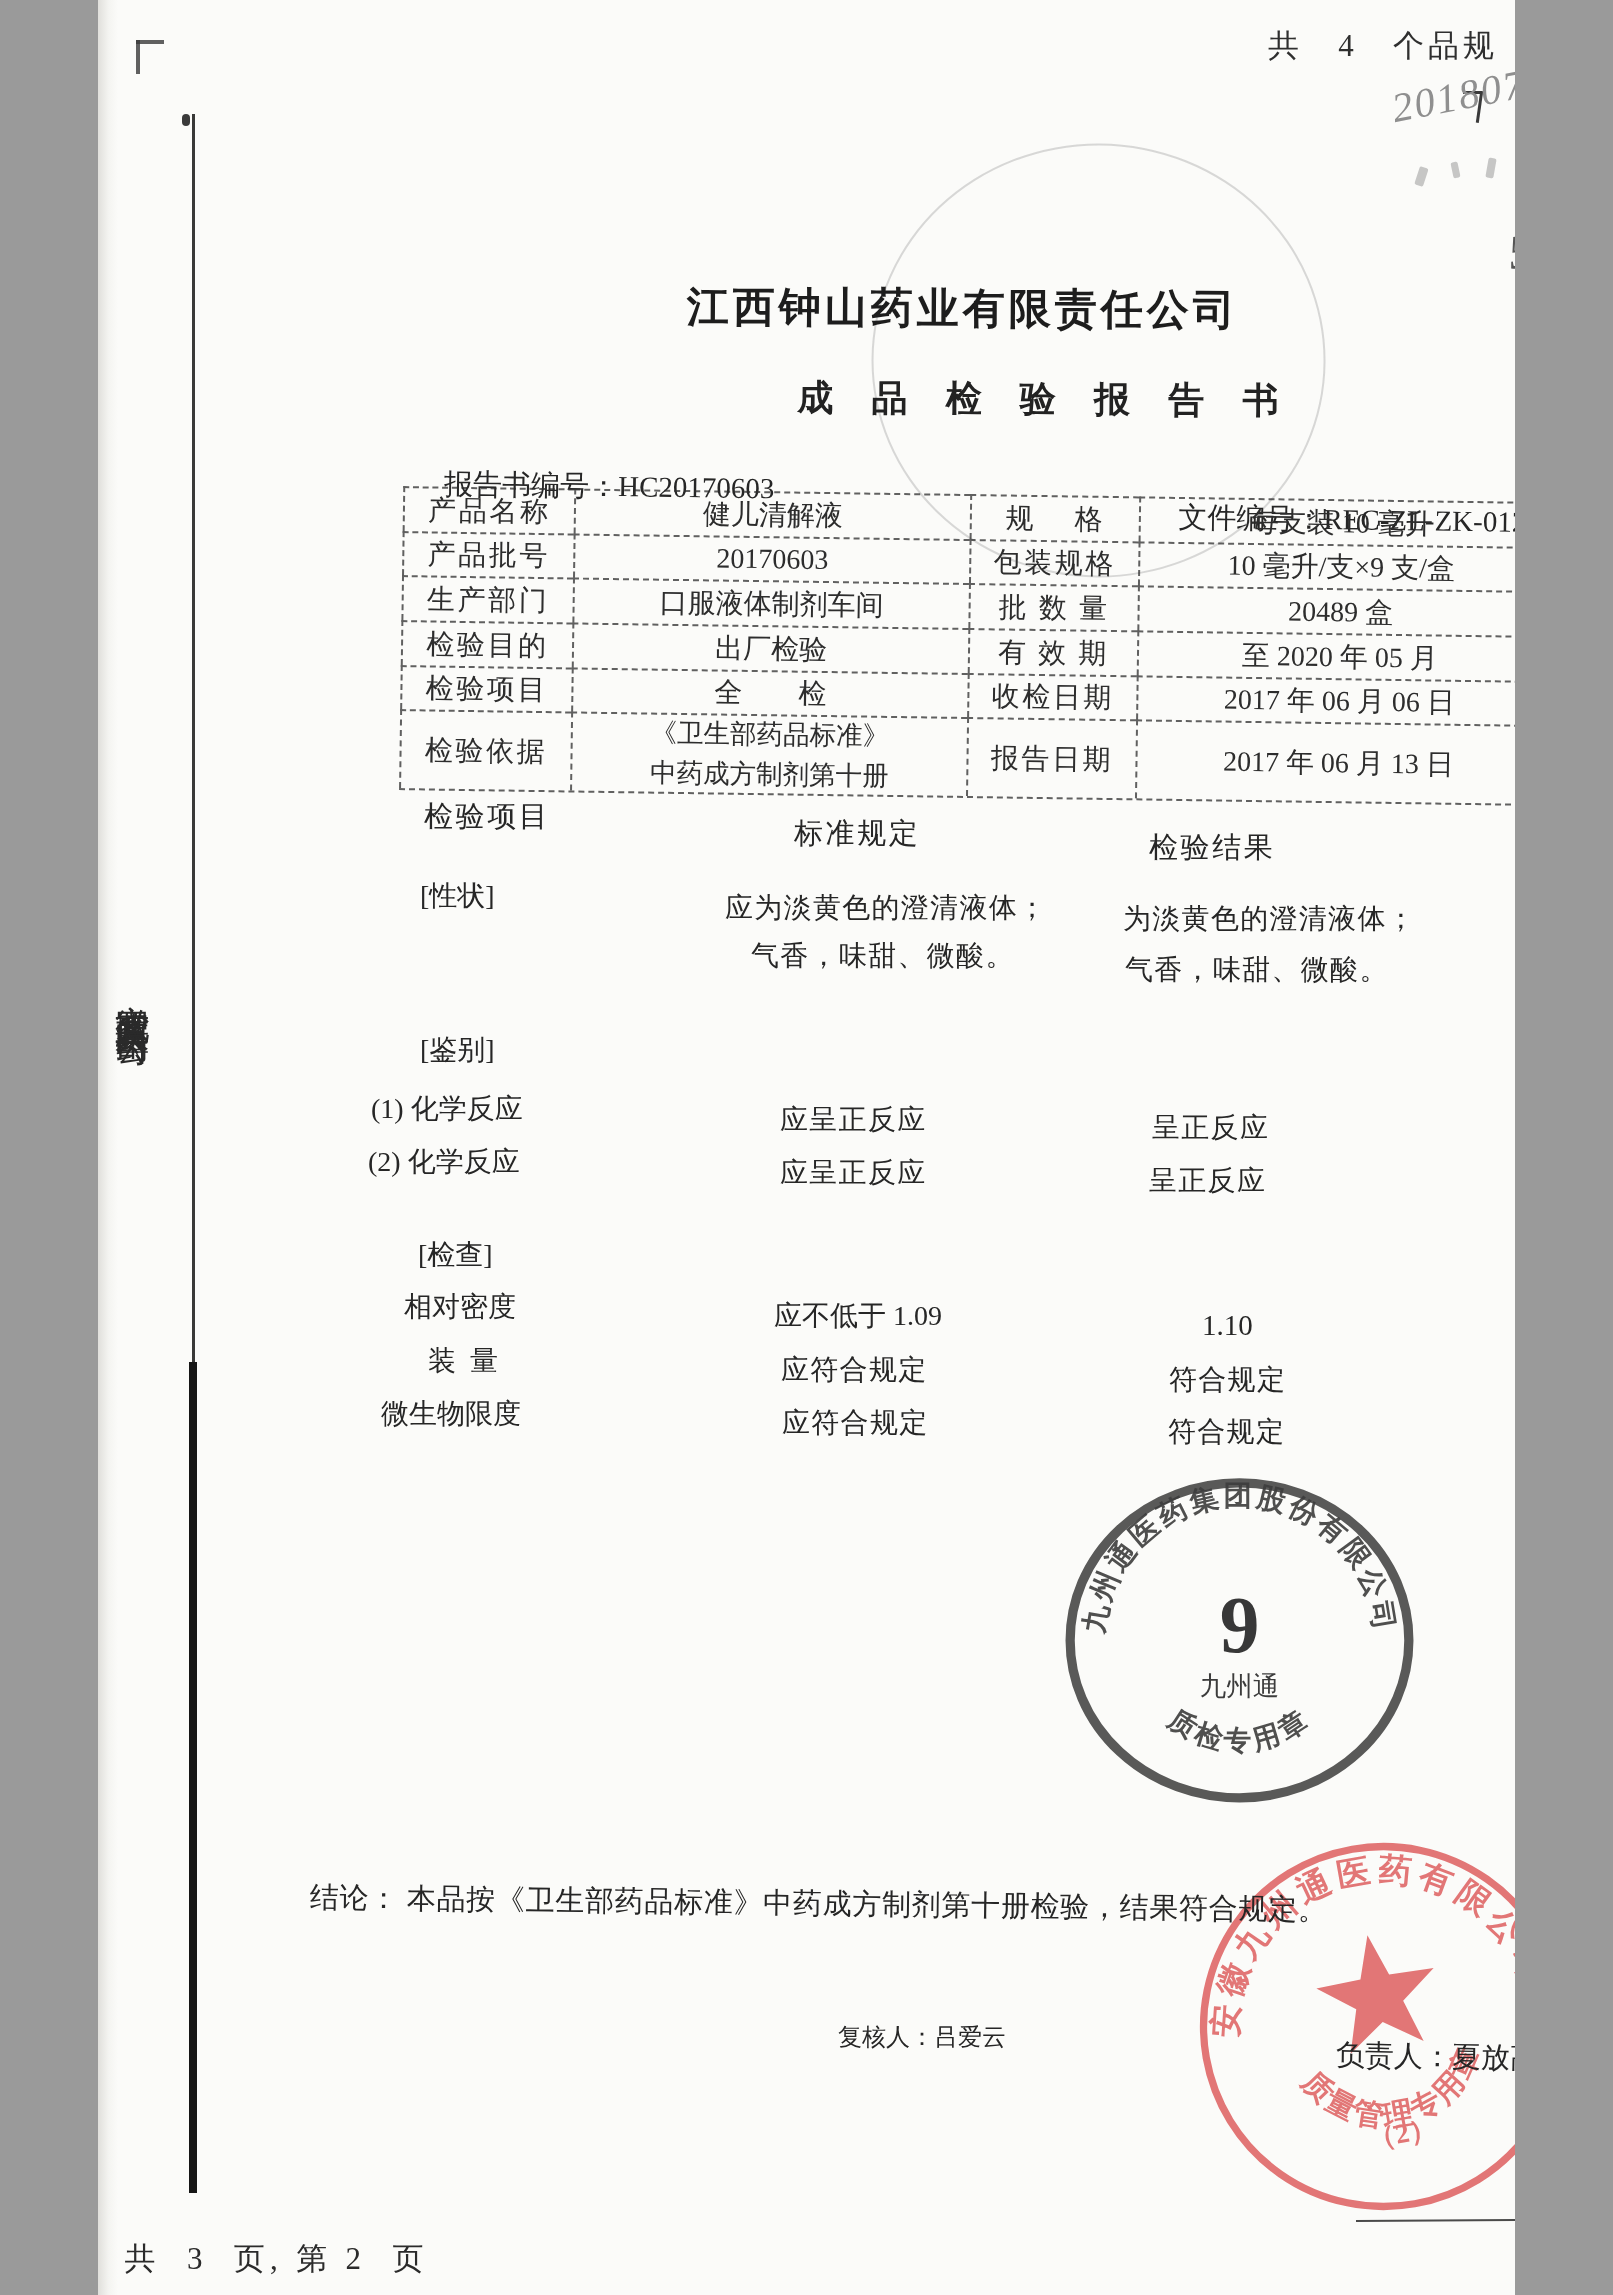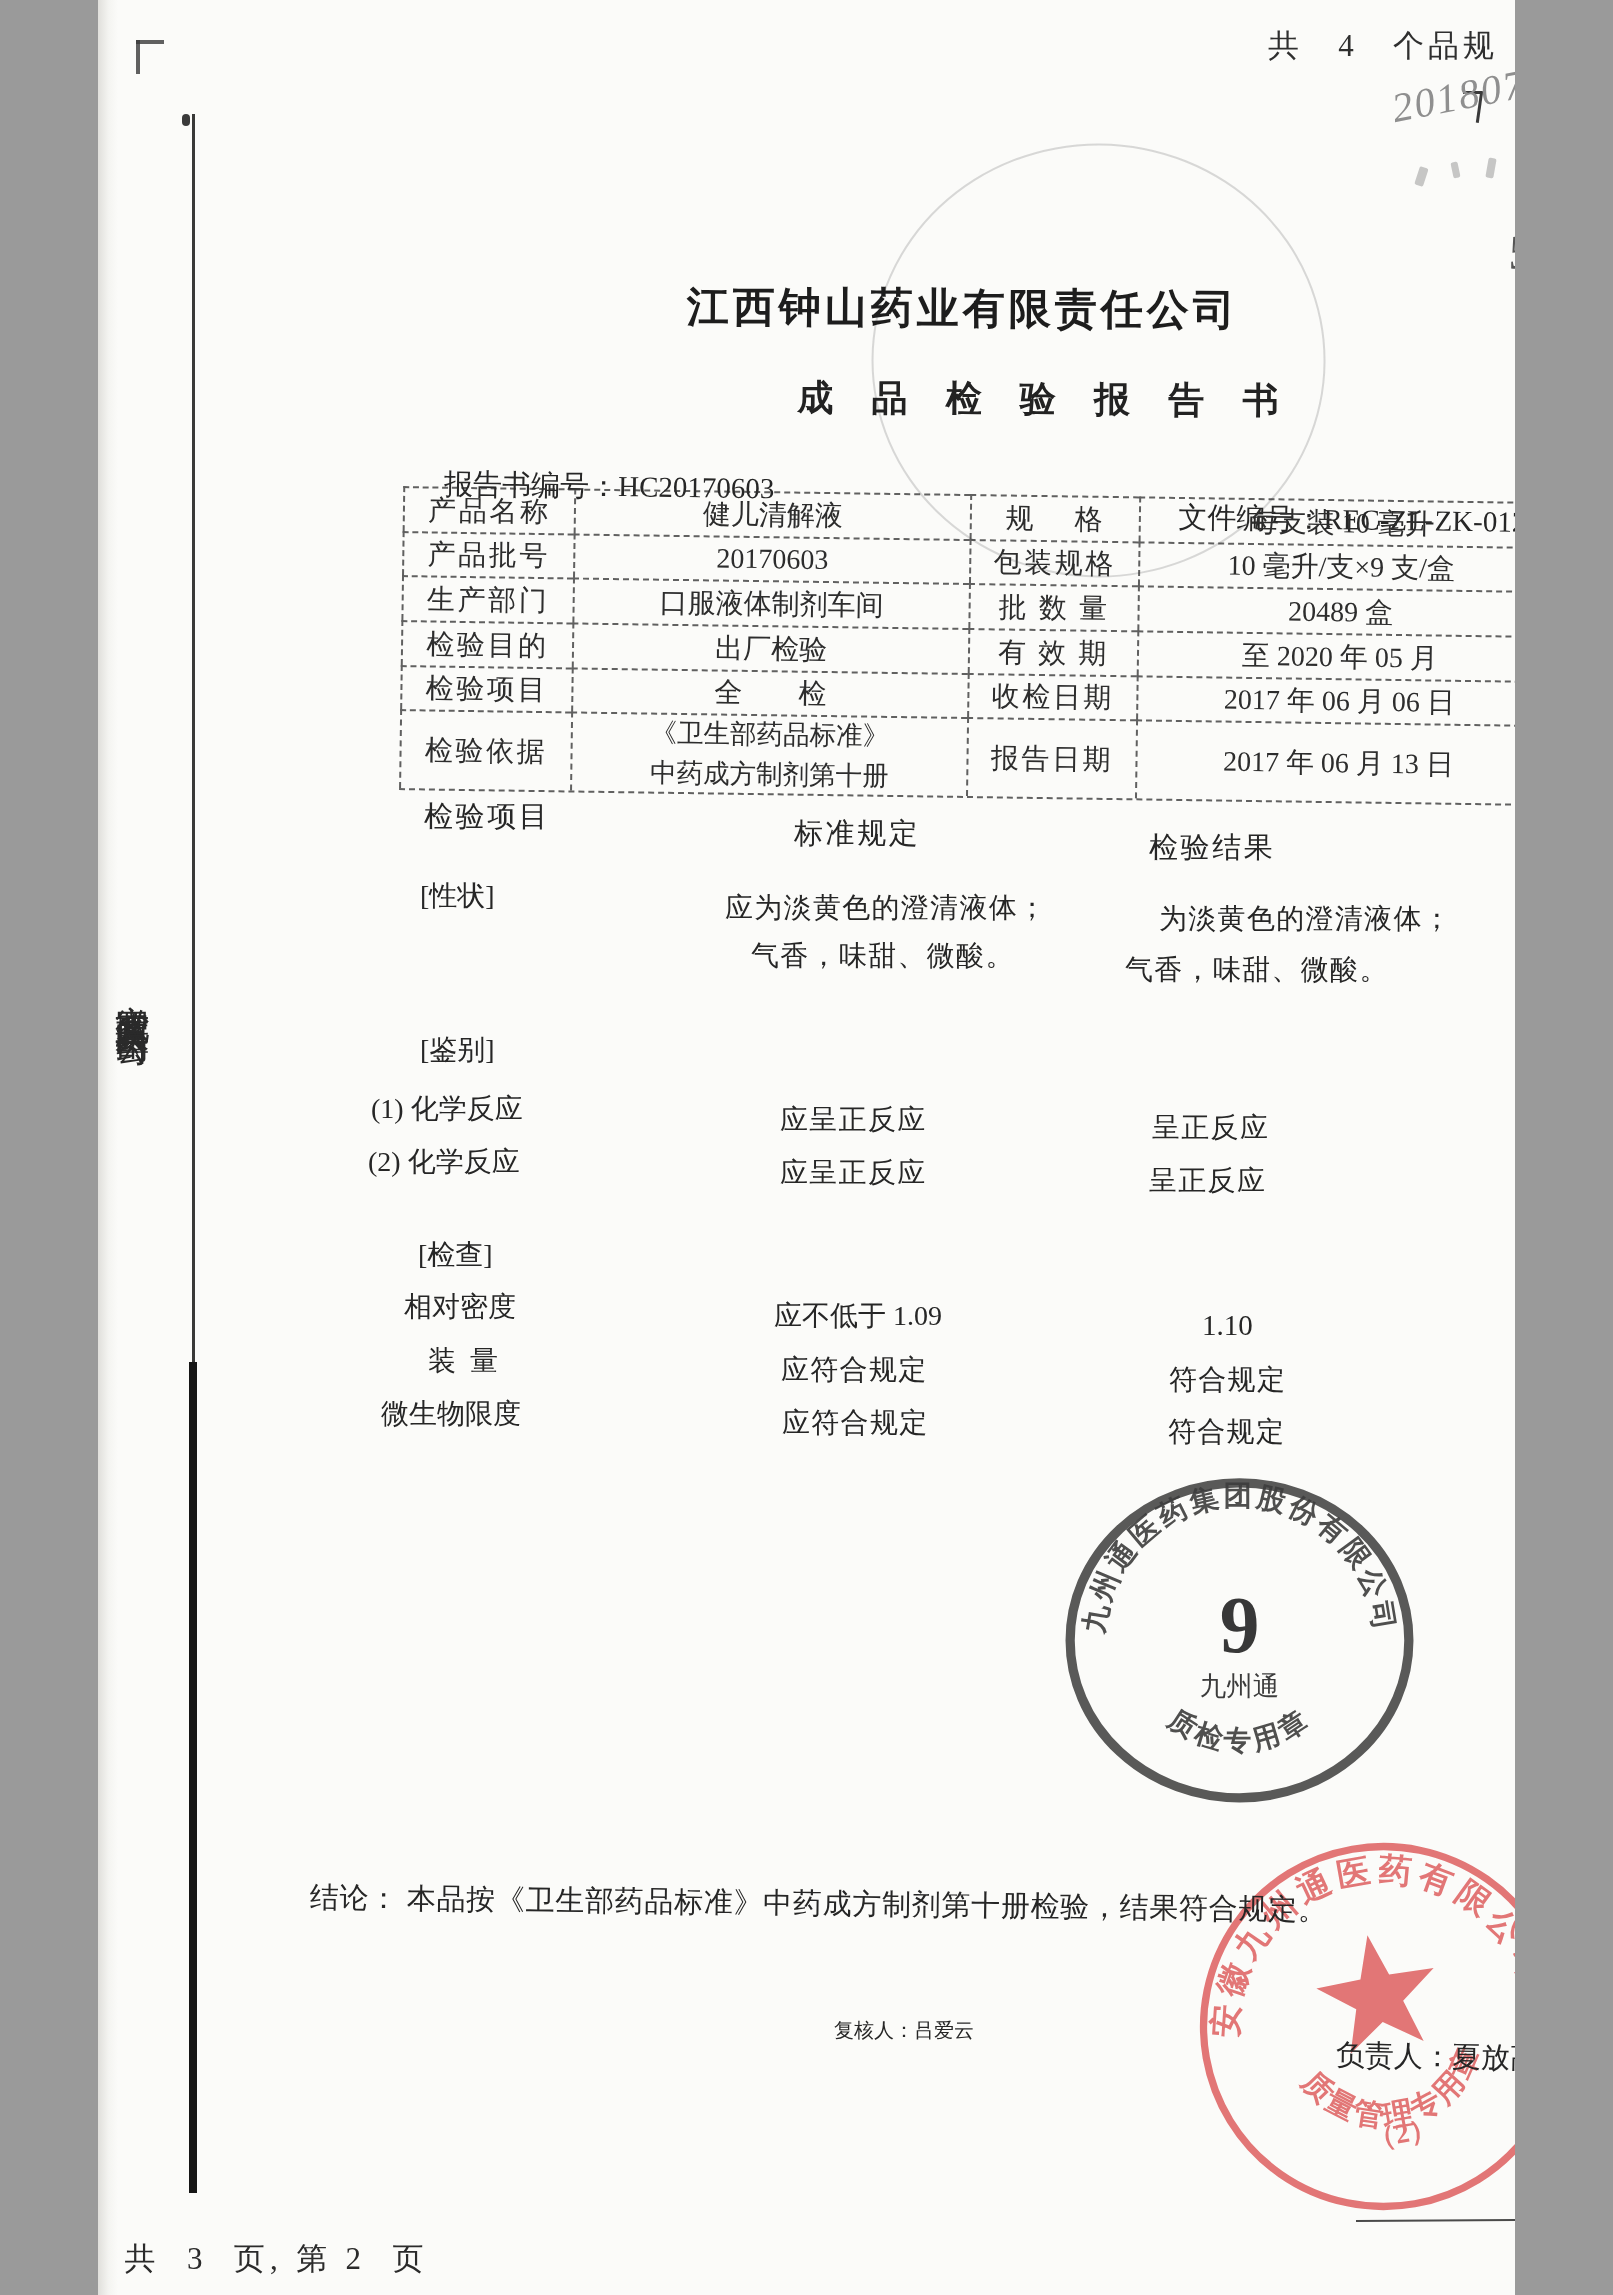--- a/index.html
+++ b/index.html
@@ -124,21 +124,21 @@
     </div>
   </div>
 
   <span class="txt" style="left:326px;top:800px;font-size:29px;letter-spacing:2.6px;">检验项目</span>
   <span class="txt" style="left:696px;top:817px;font-size:29px;letter-spacing:2.6px;">标准规定</span>
   <span class="txt" style="left:1051px;top:831px;font-size:29px;letter-spacing:2.6px;">检验结果</span>
 
   <span class="txt" style="left:322px;top:880px;font-size:28px;">[性状]</span>
   <span class="txt" style="left:627px;top:892px;font-size:28px;letter-spacing:1.3px;">应为淡黄色的澄清液体；</span>
   <span class="txt" style="left:653px;top:940px;font-size:28px;letter-spacing:1.3px;">气香，味甜、微酸。</span>
-  <span class="txt" style="left:1025px;top:903px;font-size:28px;letter-spacing:1.3px;margin-left:36px;">为淡黄色的澄清液体；</span>
+  <span class="txt" style="left:1025px;top:903px;font-size:28px;letter-spacing:1.3px;">为淡黄色的澄清液体；</span>
   <span class="txt" style="left:1027px;top:954px;font-size:28px;letter-spacing:1.3px;">气香，味甜、微酸。</span>
 
   <span class="txt" style="left:322px;top:1034px;font-size:28px;">[鉴别]</span>
   <span class="txt" style="left:273px;top:1093px;font-size:28px;">(1) 化学反应</span>
   <span class="txt" style="left:682px;top:1104px;font-size:28px;letter-spacing:1.3px;">应呈正反应</span>
   <span class="txt" style="left:1054px;top:1112px;font-size:28px;letter-spacing:1.3px;">呈正反应</span>
   <span class="txt" style="left:270px;top:1146px;font-size:28px;">(2) 化学反应</span>
   <span class="txt" style="left:682px;top:1157px;font-size:28px;letter-spacing:1.3px;">应呈正反应</span>
   <span class="txt" style="left:1051px;top:1165px;font-size:28px;letter-spacing:1.3px;">呈正反应</span>
 
@@ -180,21 +180,21 @@
     </text>
     <polygon points="300,160 322,224 390,226 336,267 356,332 300,293 244,332 264,267 210,226 278,224" fill="#dd5a5a"></polygon>
     <text font-size="46" fill="#dd5a5a" font-weight="bold" letter-spacing="3">
       <textPath href="#rsMid" startOffset="50%" text-anchor="middle">质量管理专用章</textPath>
     </text>
     <text x="300" y="478" font-size="42" fill="#dd5a5a" font-weight="bold" text-anchor="middle">（2）</text>
   </svg>
 
   <span class="txt" style="left:212px;top:1881px;font-size:29px;letter-spacing:0.7px;transform:rotate(.7deg);transform-origin:left top;z-index:4;">结论： 本品按《卫生部药品标准》中药成方制剂第十册检验，结果符合规定。</span>
 
-  <div class="txt" style="left:716px;top:1996px;font-size:20px;z-index:5;">
+  <div class="txt" style="left:716px;top:1996px;font-size:24px;z-index:5;">
     <span>复核人：</span><span>吕爱云</span>
   </div>
   <div class="txt" style="left:1209px;top:2007px;font-size:29px;z-index:5;transform:rotate(1deg);">
     <span>负责人：</span><span>夏放高</span>
   </div>
 
   <div style="position:absolute;left:1258px;top:2219px;width:352px;height:2px;background:#4a4a4a;transform:rotate(-.3deg);"></div>
 
   <span class="txt" style="left:26.5px;top:2241px;font-size:31px;letter-spacing:5.3px;color:#2b2b2b;">共  3  页, 第 2  页</span>
 

